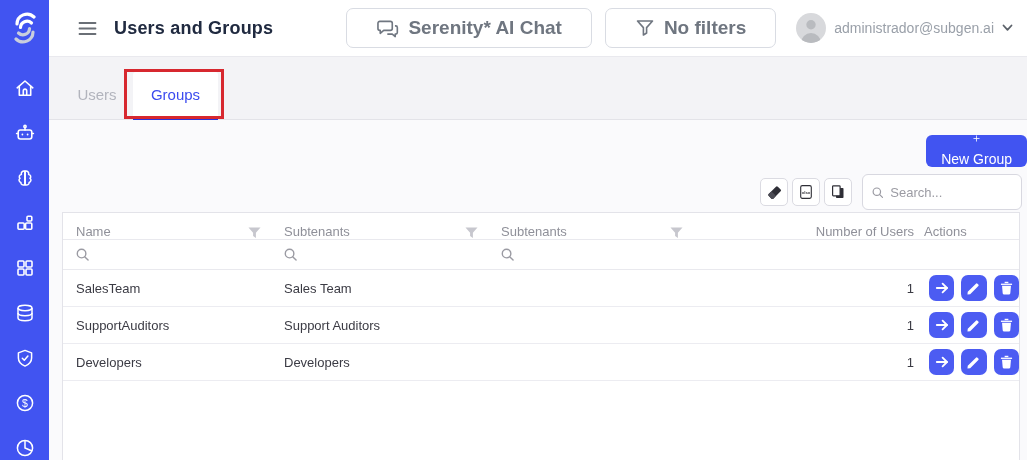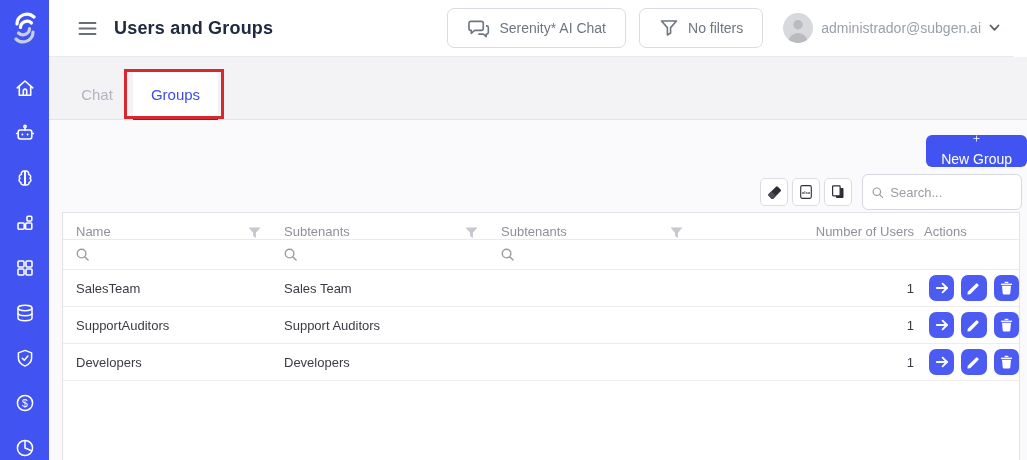--- a/index.html
+++ b/index.html
@@ -8,28 +8,28 @@
   #app { position:relative; width:1027px; height:460px; background:#fff; overflow:hidden; }
 
   
   .sidebar { position:absolute; left:0; top:0; width:49px; height:460px; background:#4154f1;
              display:flex; flex-direction:column; align-items:center; z-index:3; }
   .logo { margin-top:11px; height:35px; display:flex; align-items:center; justify-content:center; cursor:pointer; }
   .nav { margin-top:31px; display:flex; flex-direction:column; align-items:center; gap:21px; }
   .nav-item { width:24px; height:24px; display:flex; align-items:center; justify-content:center; cursor:pointer; }
 
   
-  .header { position:absolute; left:49px; top:0; right:13px; height:57px; background:#fff;
+  .header { position:absolute; left:49px; top:0; right:0; height:57px; background:#fff;
             border-bottom:1px solid #e9e9ee; display:flex; align-items:center; padding:0 14px 0 29px; }
   .hamburger { background:none; border:none; cursor:pointer; display:flex; align-items:center; }
   .page-title { margin-left:17px; font-size:18px; font-weight:700; color:#202a40; letter-spacing:.2px; }
   .header-actions { margin-left:auto; display:flex; align-items:center; gap:13px; }
-  .hbtn { height:40px; display:inline-flex; align-items:center; gap:9px; padding:0 19px;
+  .hbtn { height:40px; display:inline-flex; align-items:center; gap:9px; padding:0 29px;
           background:#fff; border:1px solid #d9dce3; border-radius:7px; color:#6f7680;
-          font-size:14px; font-family:inherit; cursor:pointer; white-space:nowrap; }
+          font-size:19px; font-family:inherit; cursor:pointer; white-space:nowrap;font-weight:bold; }
   .user { display:flex; align-items:center; gap:8px; margin-left:20px; cursor:pointer; }
   .user-email { font-size:14px; color:#9aa0a9; }
 
   
   .tabbar { position:absolute; left:49px; top:57px; right:0; height:63px; background:#f3f3f6;
             border-bottom:1px solid #e3e3e8; }
   .tab-users { position:absolute; left:18px; top:15px; width:60px; height:45px;
                display:flex; align-items:center; justify-content:center;
                color:#b2b4bd; font-size:15px; cursor:pointer; }
   .tab-groups { position:absolute; left:84px; top:15px; width:85px; height:48px; background:#fff;
@@ -192,21 +192,21 @@
         </g>
       </svg>
       <span class="user-email">administrador@subgen.ai</span>
       <svg width="11" height="8" viewBox="0 0 11 8" fill="none" stroke="#5b6169" stroke-width="1.8" stroke-linecap="round" stroke-linejoin="round">
         <path d="M1.5 1.5 L5.5 5.8 L9.5 1.5"></path>
       </svg>
     </div>
   </header>
 
   <div class="tabbar">
-    <div class="tab-users">Chat</div>
+    <div class="tab-users">Users</div>
     <div class="tab-groups">Groups</div>
     <div class="annotation"></div>
   </div>
 
   <div class="content">
 
     <button class="new-group">
       <svg width="15" height="15" viewBox="0 0 16 16" stroke="#fff" stroke-width="1.8" stroke-linecap="round" fill="none">
         <path d="M8 2 V14 M2 8 H14"></path>
       </svg>

